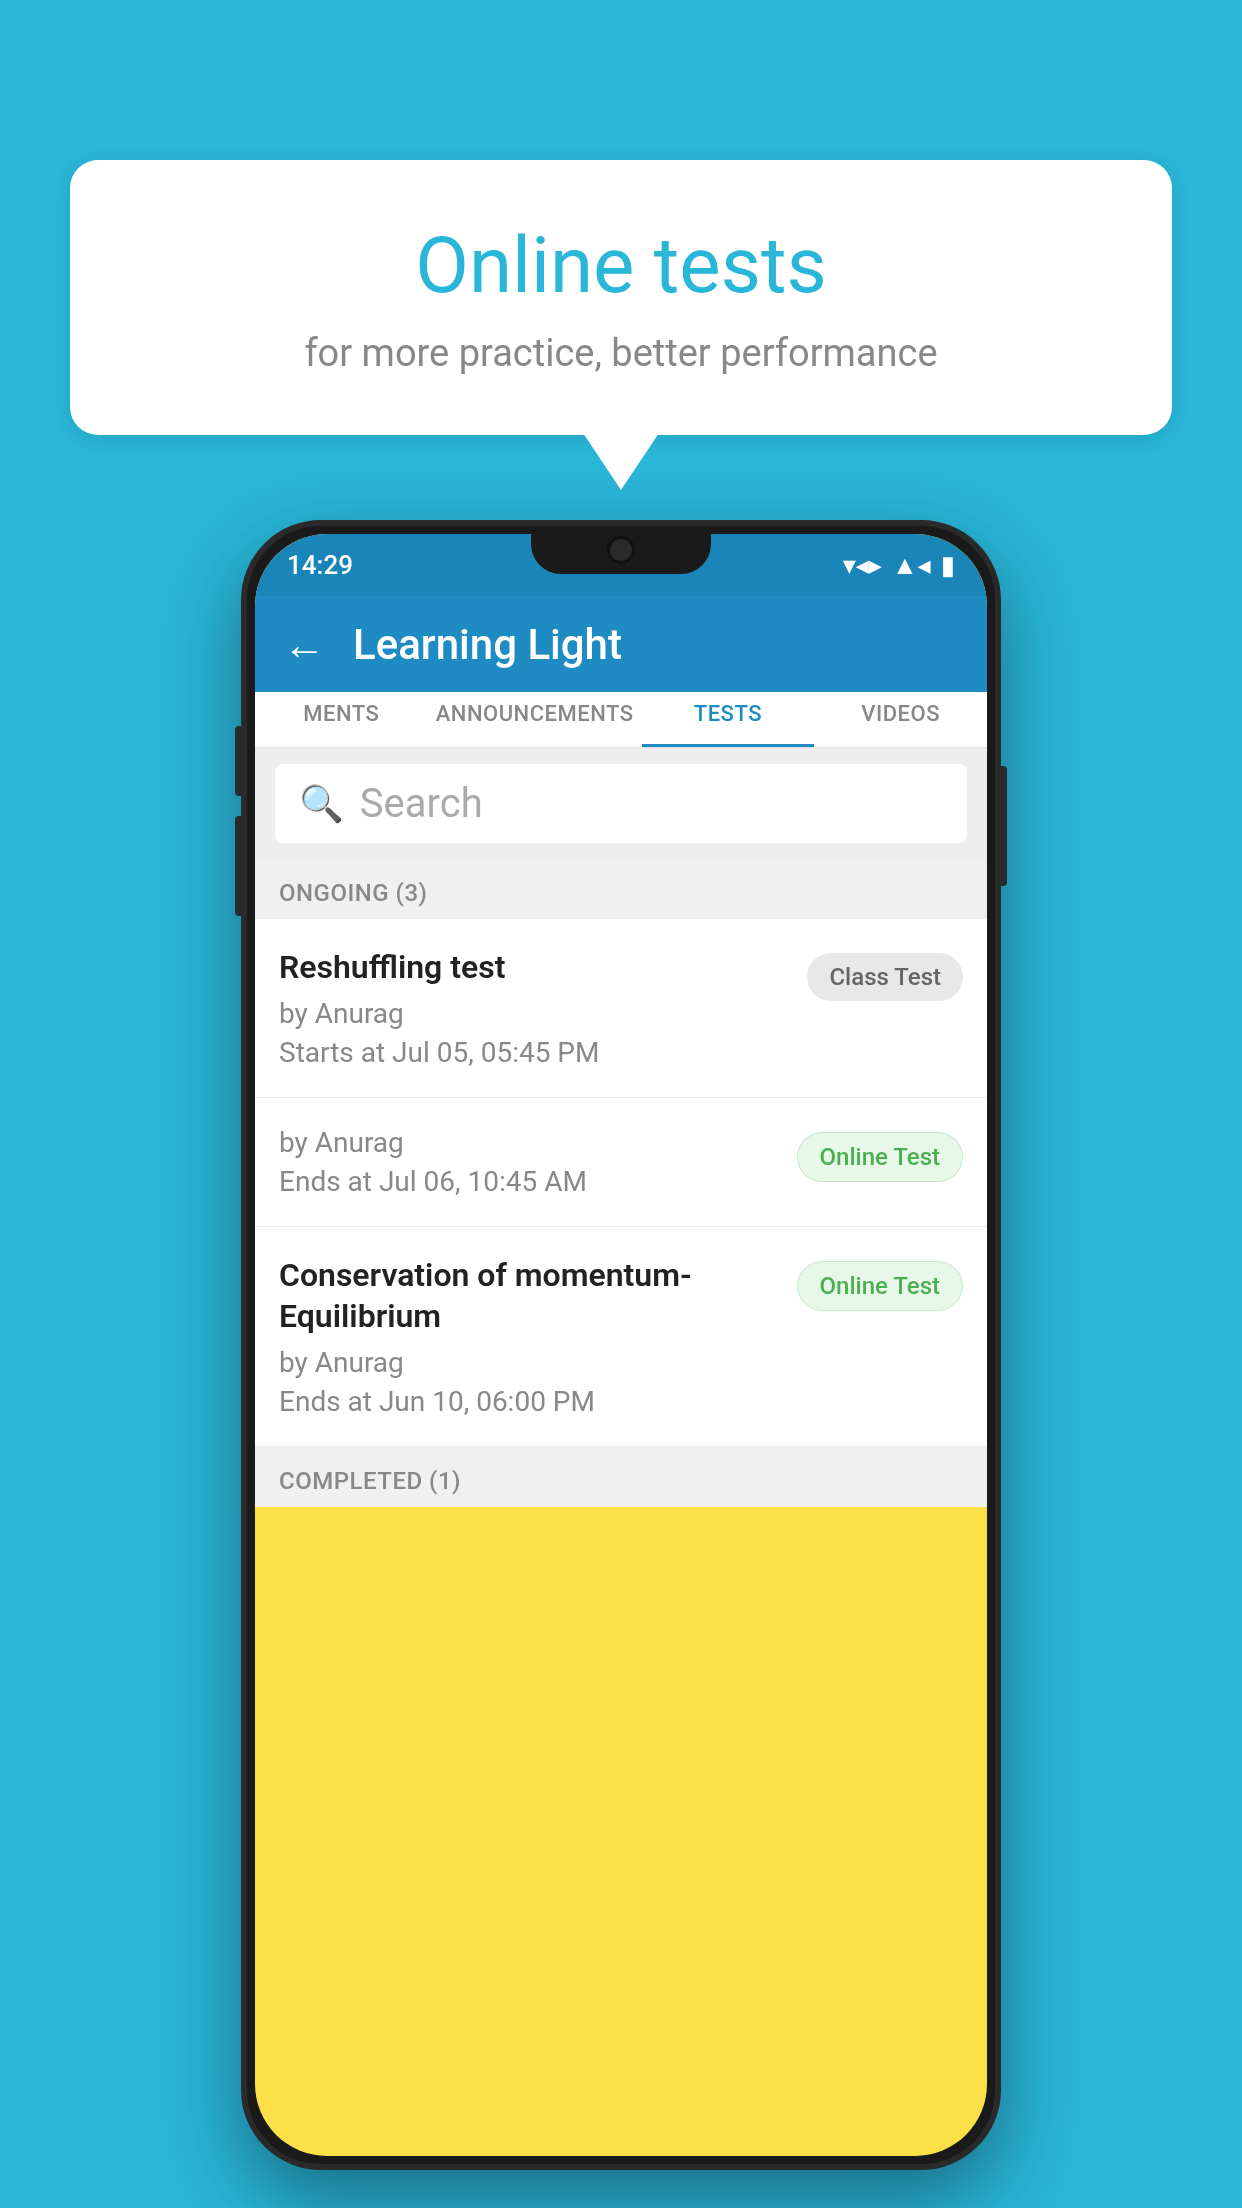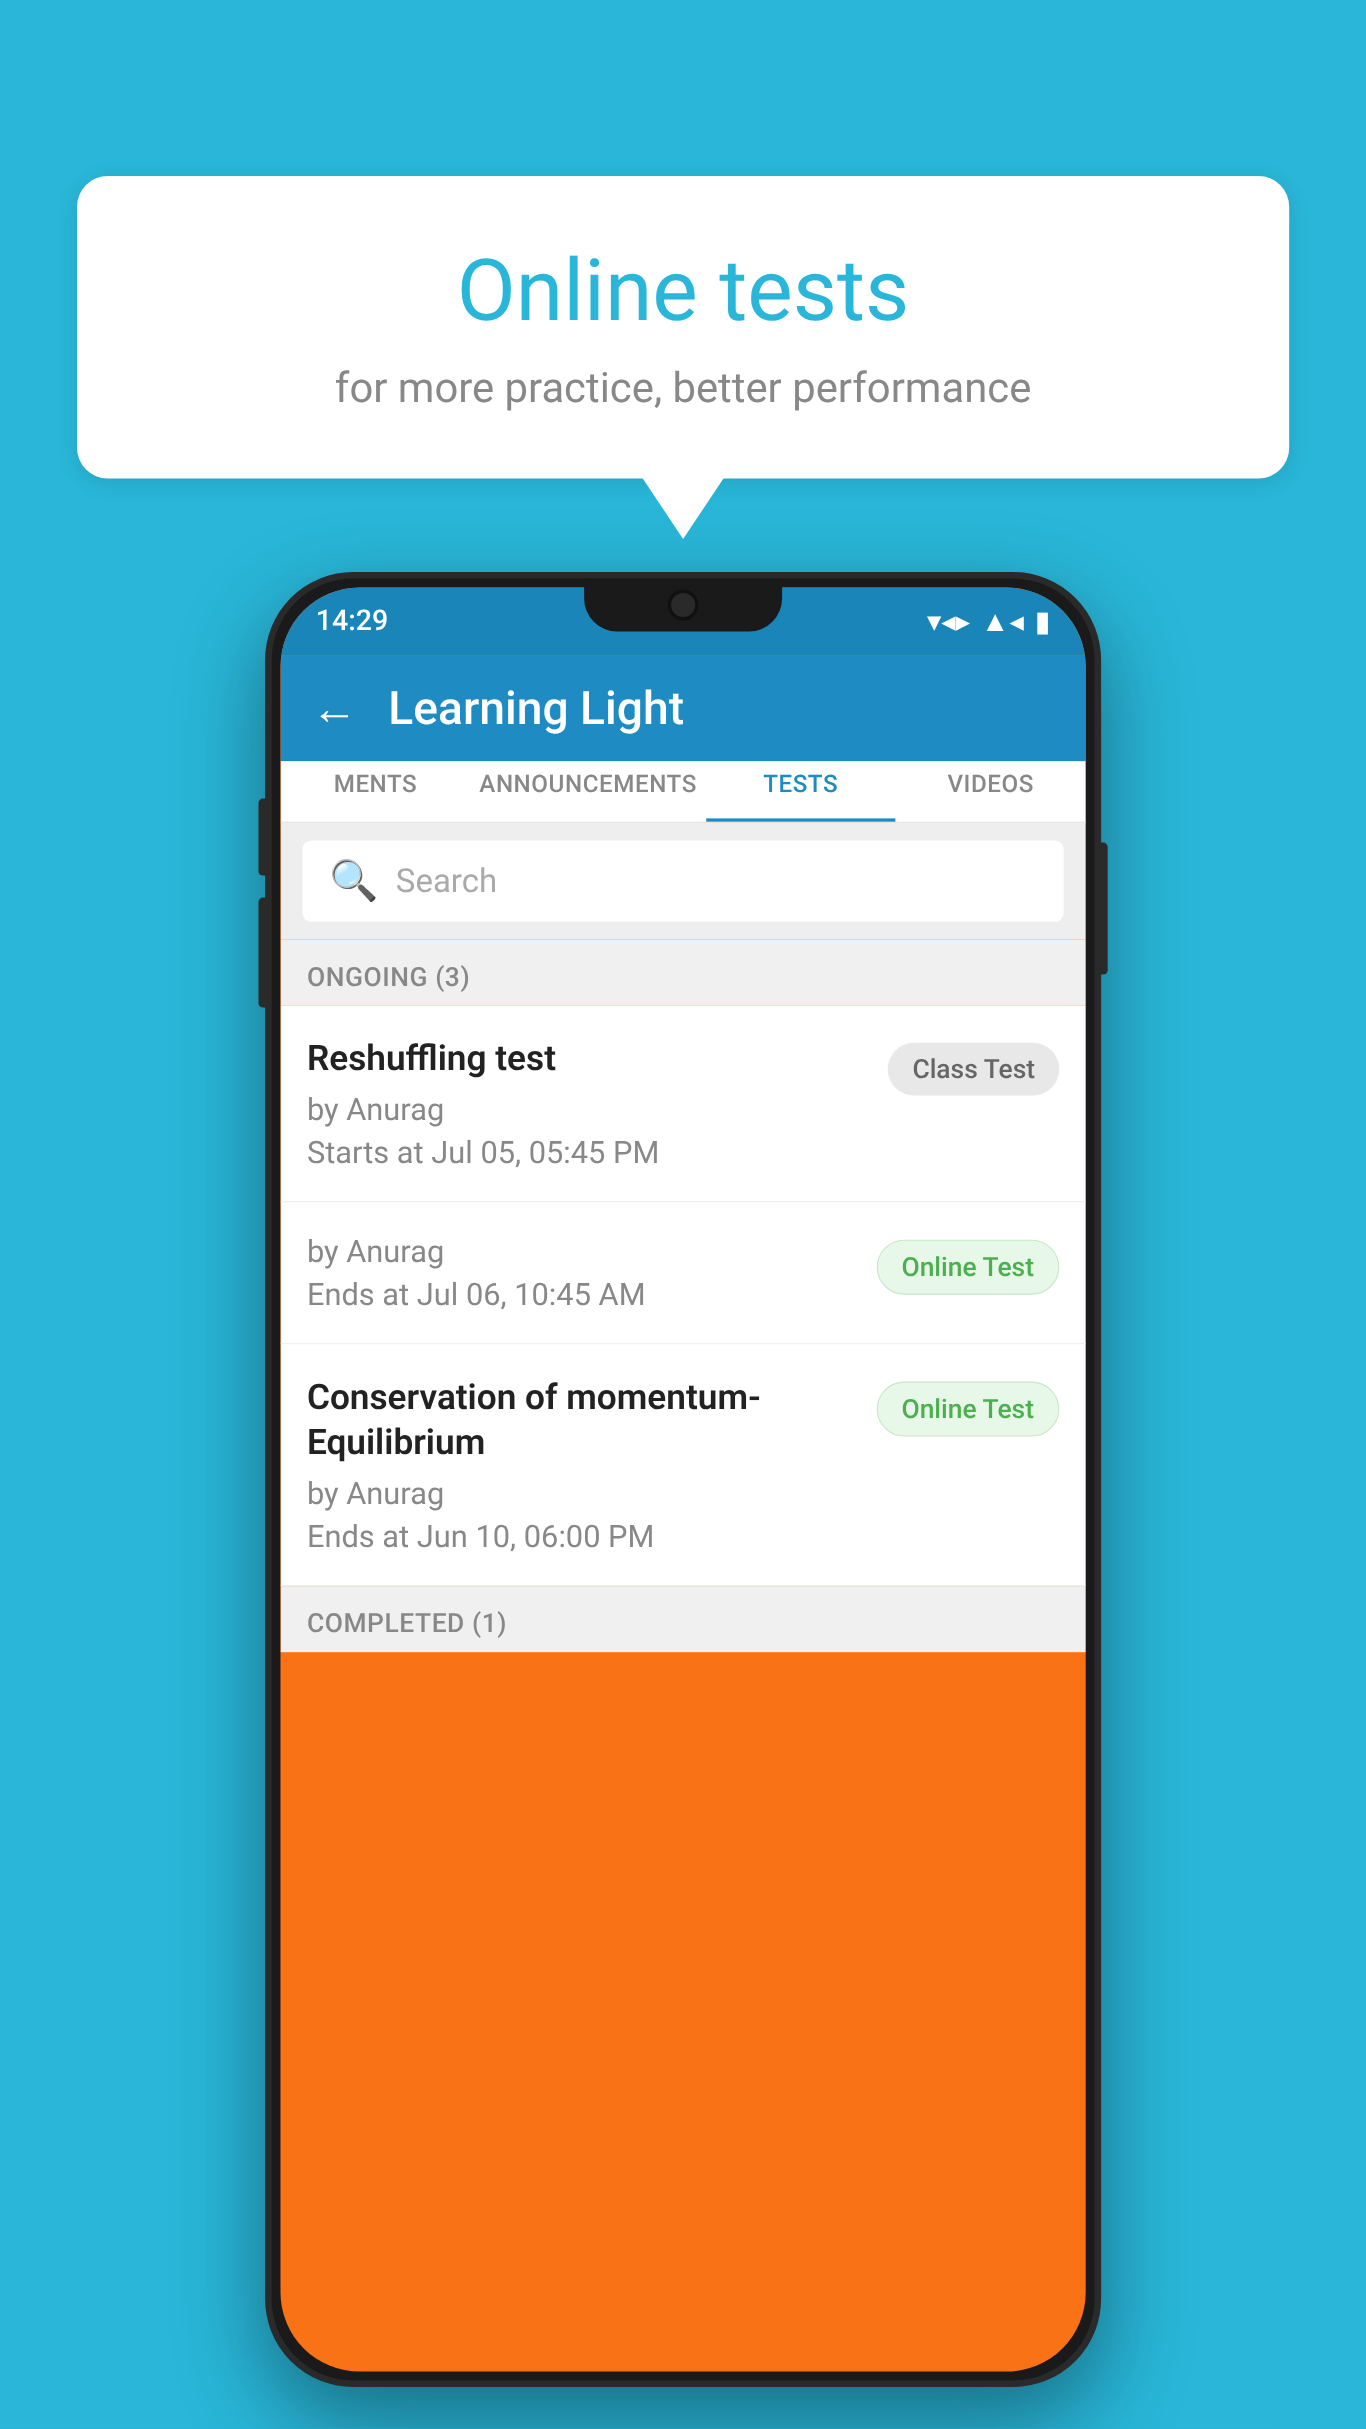--- a/index.html
+++ b/index.html
@@ -104,21 +104,21 @@
 
     
     .phone-screen {
       position: absolute;
       top: 8px;
       left: 8px;
       right: 8px;
       bottom: 8px;
       border-radius: 72px;
       overflow: hidden;
-      background: #f97316;
+      background: #fde047;
     }
 
     
     .status-bar {
       height: 62px;
       background: #1a85b8;
       display: flex;
       align-items: center;
       justify-content: space-between;
       padding: 0 32px;
@@ -204,21 +204,21 @@
       padding: 16px 24px;
       gap: 16px;
     }
 
     .search-icon-svg {
       color: #aaa;
       font-size: 36px;
     }
 
     .search-input-text {
-      font-size: 30px;
+      font-size: 40px;
       color: #aaa;
     }
 
     
     .section-header {
       padding: 20px 24px 12px;
       background: #f0f0f0;
     }
 
     .section-title {

